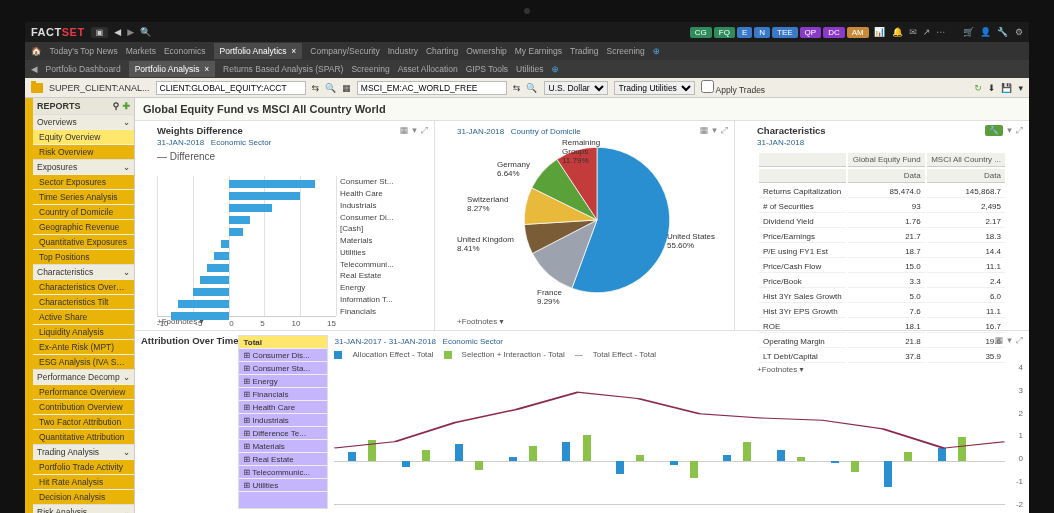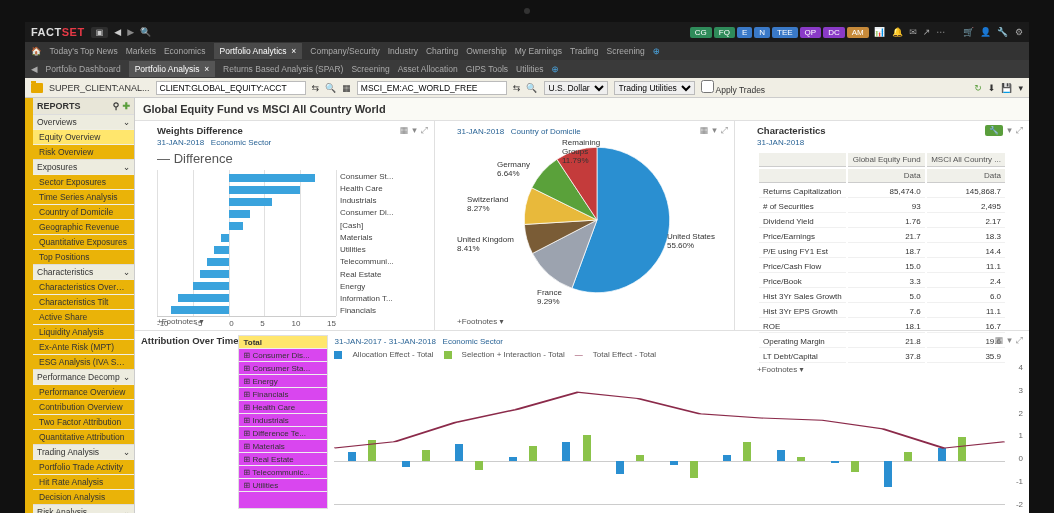--- a/index.html
+++ b/index.html
@@ -45,21 +45,21 @@
 svg.pie { width: 160px; height: 160px; margin-left: 60px; }
 .pie-label { position:absolute; font-size:8px; color:#333; white-space:nowrap; }
 .char-table { width:100%; font-size:8px; }
 .char-table th { text-align:right; font-weight:normal; color:#555; padding:2px 4px; border-bottom:1px solid #ccc; background:#f0f0ea; }
 .char-table th:first-child { text-align:left; }
 .char-table td { padding:1.5px 4px; text-align:right; border-bottom:1px solid #f0f0f0; }
 .char-table td:first-child { text-align:left; }
 .row2 { flex:1; display:flex; }
 .attr-panel { flex:1; padding:4px 6px; position:relative; display:flex; flex-direction:row; }
 .attr-body { flex:1; display:flex; gap:6px; overflow:hidden; }
-.attr-list { width:90px; background:#d946ef; border:1px solid #e0e0e0; font-size:8px; }
+.attr-list { width:90px; background:#c4b5fd; border:1px solid #e0e0e0; font-size:8px; }
 .attr-list div { padding:1.5px 4px; border-bottom:1px solid #eee; white-space:nowrap; overflow:hidden; text-overflow:ellipsis; }
 .attr-list .sel { background:#ffe66d; font-weight:bold; }
 .attr-chart { flex:1; position:relative; }
 .yaxis { position:absolute; right:0; top:0; bottom:0; width:18px; display:flex; flex-direction:column; justify-content:space-between; font-size:8px; color:#666; text-align:right; }
 .bars2 { position:absolute; left:0; right:18px; top:12px; bottom:4px; border-bottom:1px solid #ccc; }
 .zero-line { position:absolute; left:0; right:0; height:1px; background:#ccc; top:70%; }
 .bar2 { position:absolute; width:8px; }
 .line2 { position:absolute; left:0; right:0; top:0; bottom:0; }
 .attr-legend { font-size:8px; color:#555; display:flex; gap:10px; align-items:center; margin-bottom:4px; }
 .sw { width:8px; height:8px; display:inline-block; }
@@ -223,21 +223,21 @@
       <div class="row1">
 
         <div class="panel" style="width:300px">
           <div class="p-title">Weights Difference</div>
           <div class="p-tools">
               <span>▦</span>
               <span>▾</span>
               <span>⤢</span>
             </div>
           <div class="p-sub"><span>31-JAN-2018</span> &nbsp; <span>Economic Sector</span></div>
-          <div style="font-size:13px;color:#555;margin-bottom:4px">— <span>Difference</span></div>
+          <div style="font-size:10px;color:#555;margin-bottom:14px">— <span>Difference</span></div>
           <div class="chart-weights">
             <div class="bars-area" id="bars-area">
               <div class="xaxis" id="xaxis">
                   <span>-10</span>
                   <span>-5</span>
                   <span>0</span>
                   <span>5</span>
                   <span>10</span>
                   <span>15</span>
                 </div>

